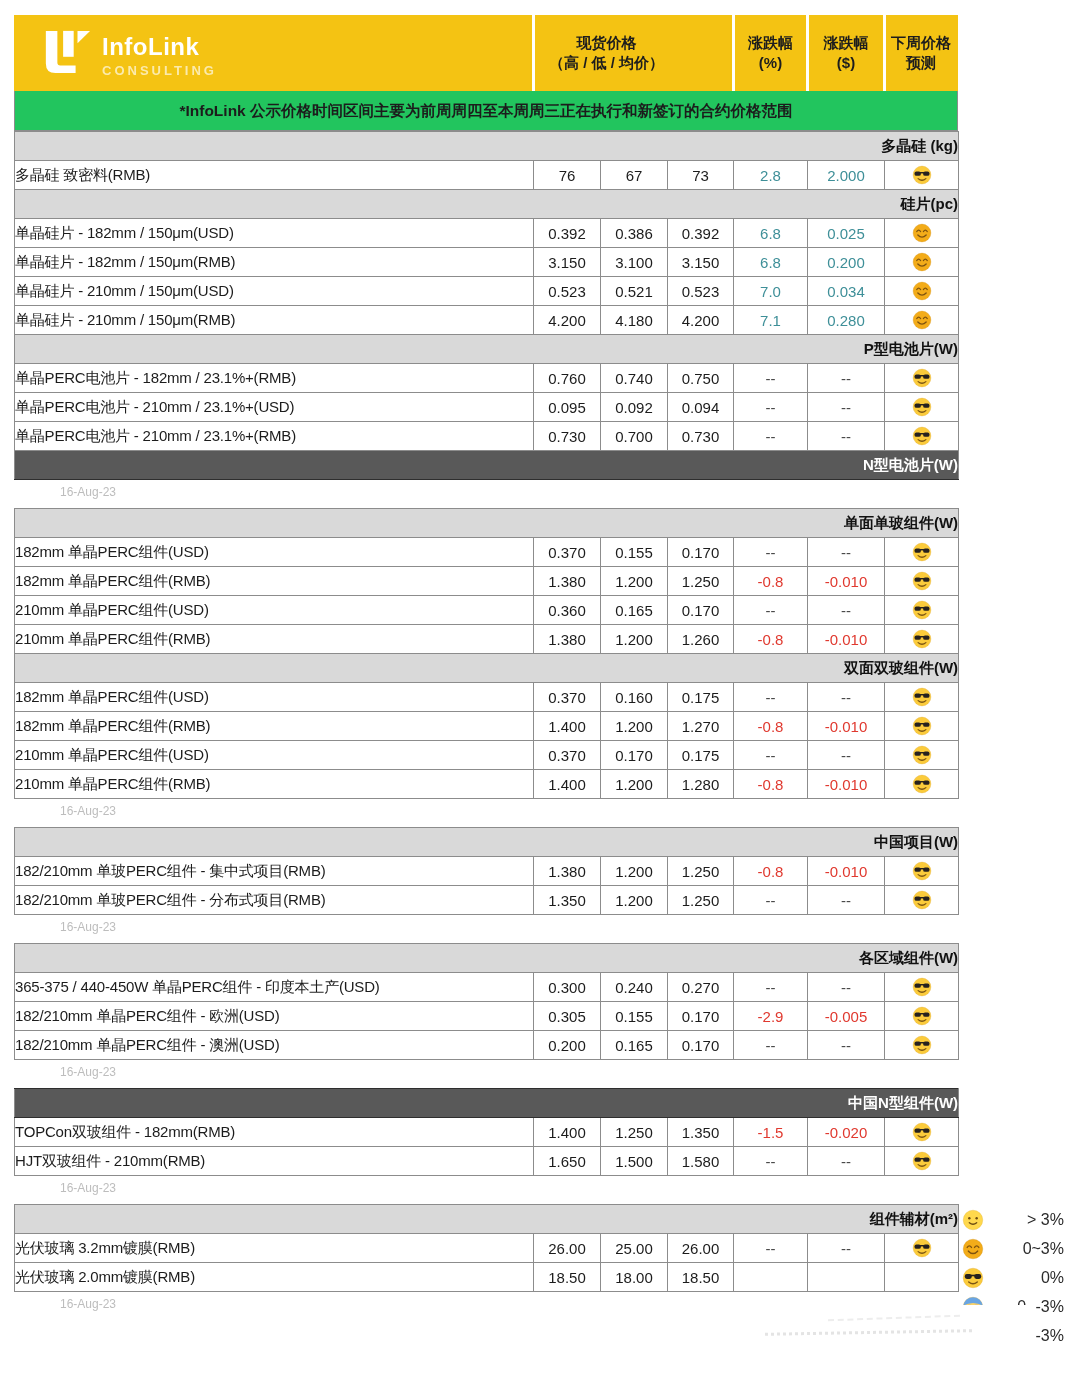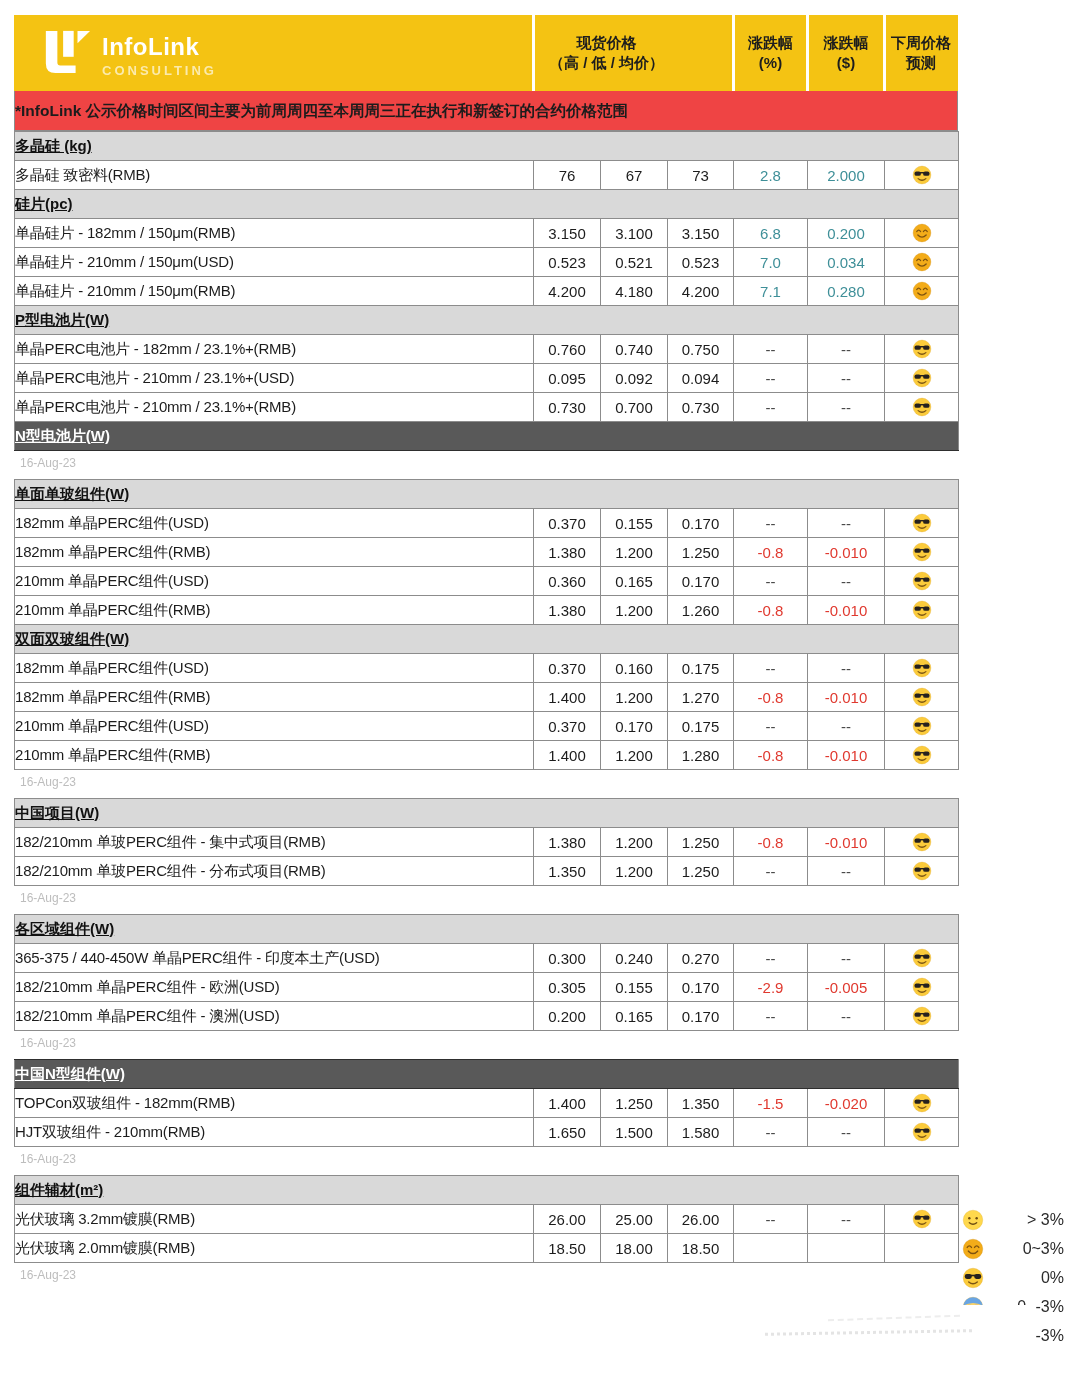--- a/index.html
+++ b/index.html
@@ -19,34 +19,34 @@
   
   .yellow-header{position:relative;height:76px;background:var(--brand-yellow);}
   .brand{position:absolute;left:26px;top:13px;display:flex;align-items:flex-start;gap:10px;}
   .brand-text .brand-name{font-size:24px;font-weight:bold;color:#fff;letter-spacing:.5px;line-height:26px;margin-top:6px;}
   .brand-text .brand-sub{font-size:13px;font-weight:bold;color:rgba(255,255,255,.65);letter-spacing:3px;margin-top:3px;}
   .sep{position:absolute;top:0;bottom:0;width:3px;background:#fff;}
   .colhead{position:absolute;top:0;height:76px;display:flex;flex-direction:column;justify-content:center;
            text-align:center;font-weight:bold;color:#1d1d1d;font-size:15px;line-height:20px;}
 
   
-  .note-row{height:40px;line-height:40px;text-align:left;font-weight:bold;font-size:15.5px;
-            background:#ef4444;border:1px solid var(--grid);border-top:none;box-sizing:border-box;}
+  .note-row{height:40px;line-height:40px;text-align:center;font-weight:bold;font-size:15.5px;
+            background:#22c55e;border:1px solid var(--grid);border-top:none;box-sizing:border-box;}
 
   
   table.block{width:944px;border-collapse:collapse;table-layout:fixed;}
   table.block td{border:1px solid var(--grid);height:28px;padding:0;font-size:15px;overflow:hidden;white-space:nowrap;}
   td.label{text-align:left;padding-left:8px;letter-spacing:-.2px;}
   td.num{text-align:center;}
   td.up{color:var(--positive);}
   td.down{color:var(--negative);}
   td.flat{color:#4a4a4a;}
-  tr.section td{background:var(--section-light);font-weight:bold;text-align:left;color:#111;text-decoration:underline;}
+  tr.section td{background:var(--section-light);font-weight:bold;text-align:right;color:#111;}
   tr.section.dark td{background:var(--section-dark);color:#fff;border-top:1px solid #2e2e2e;border-bottom:1px solid #2e2e2e;}
-  .stamp{height:28px;box-sizing:border-box;font-size:12px;color:var(--date-gray);padding:5px 0 0 6px;}
+  .stamp{height:28px;box-sizing:border-box;font-size:12px;color:var(--date-gray);padding:5px 0 0 6px;margin-left:40px;}
 
   
   .emoji{width:20px;height:20px;vertical-align:middle;}
   .legend .emoji{width:22px;height:22px;}
 
   
   .legend{position:absolute;left:950px;top:1205px;width:122px;}
   .legend-item{display:flex;align-items:center;height:29px;}
   .legend-item .emoji{margin-left:12px;flex:0 0 auto;}
   .legend-item .lbl{flex:1;text-align:right;padding-right:8px;font-size:16px;color:#2b2b2b;}
@@ -154,20 +154,31 @@
               <td class="num up">2.8</td>
               <td class="num up">2.000</td>
               <td class="num"><span><svg class="emoji" viewBox="0 0 36 36">
                     <use href="#e-cool"></use>
                   </svg></span></td>
             </tr>
             <tr class="section">
               <td class="" colspan="7">硅片(pc)</td>
             </tr>
             <tr>
+              <td class="label">单晶硅片 - 182mm / 150μm(USD)</td>
+              <td class="num">0.392</td>
+              <td class="num">0.386</td>
+              <td class="num">0.392</td>
+              <td class="num up">6.8</td>
+              <td class="num up">0.025</td>
+              <td class="num"><span><svg class="emoji" viewBox="0 0 36 36">
+                    <use href="#e-smile"></use>
+                  </svg></span></td>
+            </tr>
+            <tr>
               <td class="label">单晶硅片 - 182mm / 150μm(RMB)</td>
               <td class="num">3.150</td>
               <td class="num">3.100</td>
               <td class="num">3.150</td>
               <td class="num up">6.8</td>
               <td class="num up">0.200</td>
               <td class="num"><span><svg class="emoji" viewBox="0 0 36 36">
                     <use href="#e-smile"></use>
                   </svg></span></td>
             </tr>

